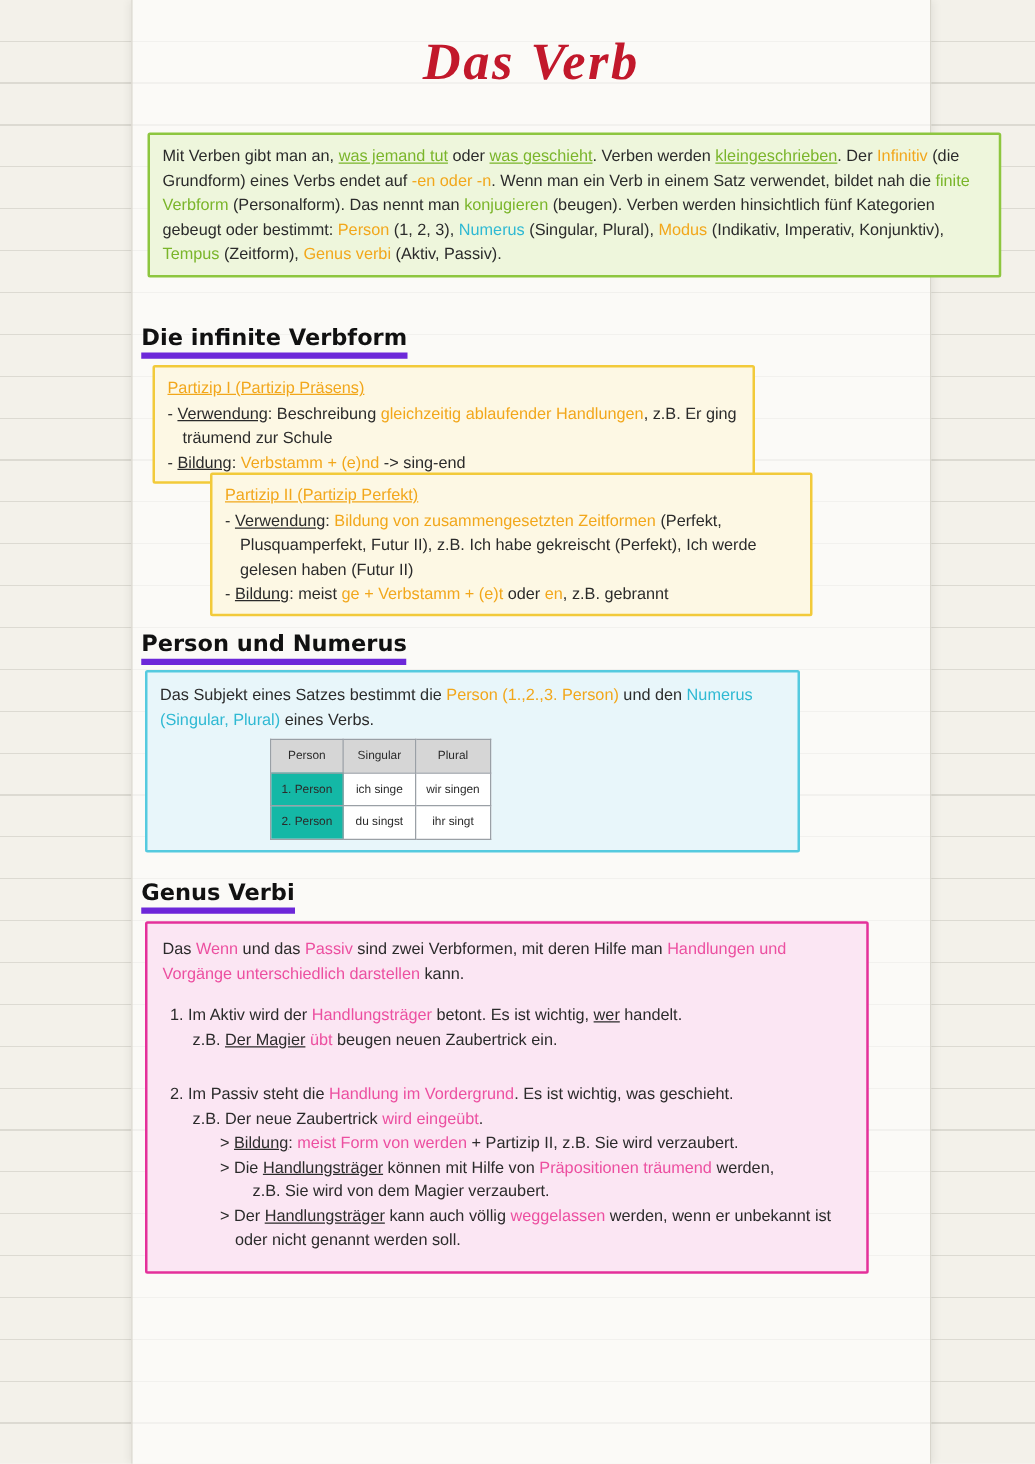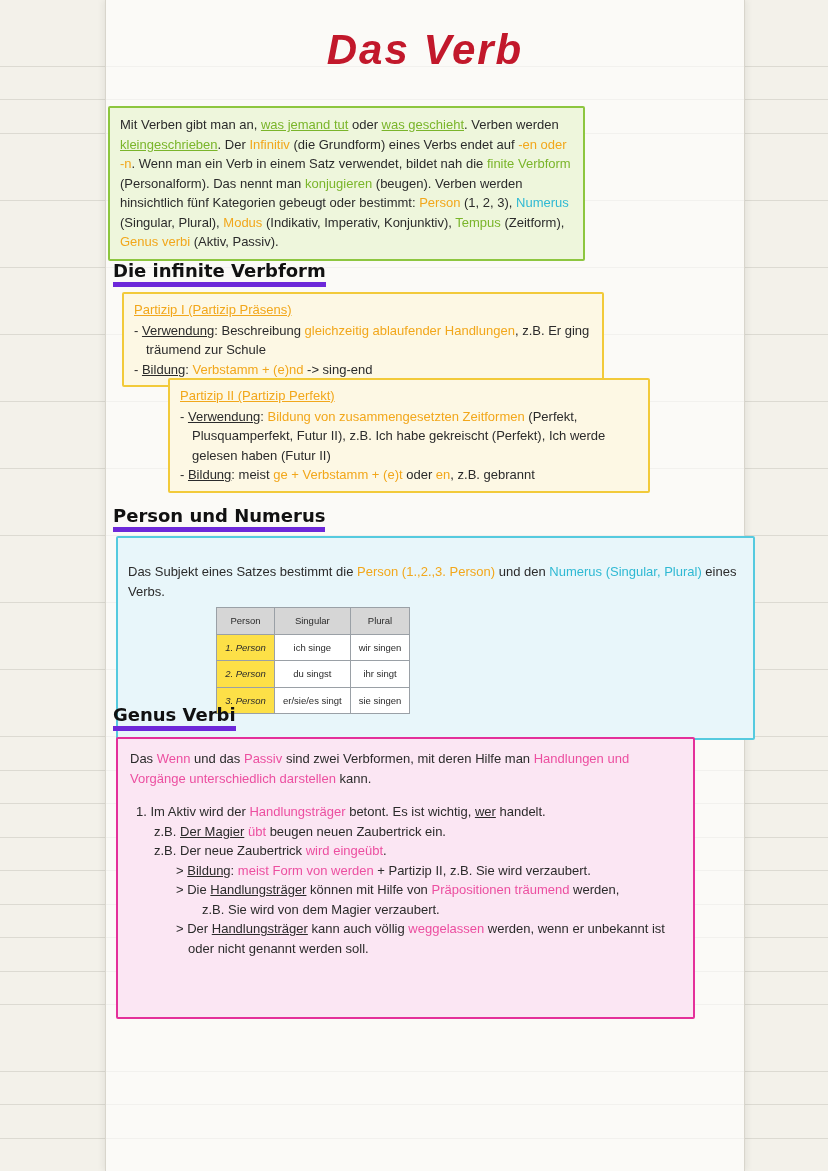--- a/index.html
+++ b/index.html
@@ -19,49 +19,49 @@
   }
   .page{
     position:absolute; left:105px; top:0; width:640px; height:1171px;
     background:rgba(255,255,255,0.62);
     border-left:1px solid #d8d5cc; border-right:1px solid #d8d5cc;
     box-shadow:3px 0 6px rgba(0,0,0,0.05), -3px 0 6px rgba(0,0,0,0.05);
   }
   .title{
     position:absolute; top:26px; left:0; width:100%;
     text-align:center;
-    font-family:Liberation Sans, sans-serif;
+    font-family:Liberation Serif, serif;
     font-style:italic; font-weight:bold;
     font-size:42px; letter-spacing:2px;
     color:var(--title_red, #c2182b);
   }
   .box{
     position:absolute;
     font-size:13px; line-height:19.5px;
     border-radius:2px;
   }
   .green-box{
-    left:2px; top:106px; width:477px;
+    left:12px; top:106px; width:683px;
     background:var(--green_bg, #eef6dc);
     border:2px solid var(--green_border, #8dc63f);
     padding:7px 10px;
   }
   .yellow-box{
     left:16px; width:482px;
     background:var(--yellow_bg, #fdf8e4);
     border:2px solid var(--yellow_border, #f2ca3a);
     padding:6px 10px;
   }
   .yellow-box.first{ top:292px; }
   .yellow-box.second{ top:378px;margin-left:46px; }
   .cyan-box{
-    left:10px; top:536px; width:639px; min-height:122px;
+    left:10px; top:536px; width:524px; min-height:122px;
     background:var(--cyan_bg, #e8f6fa);
     border:2px solid var(--cyan_border, #55cadf);
-    padding:24px 10px;
+    padding:8px 10px;
   }
   .pink-box{
     left:10px; top:737px; width:579px; min-height:282px;
     background:var(--pink_bg, #fbe6f3);
     border:2px solid var(--pink_border, #e4309a);
     padding:10px 12px;
   }
   .section-heading{
     position:absolute;
     font-family:"DejaVu Sans", sans-serif;
@@ -90,21 +90,21 @@
     background:#fff;
   }
   .pn-table th, .pn-table td{
     border:1px solid #9aa0a6;
     padding:3px 8px;
     text-align:center;
     font-weight:normal;
     min-width:58px;
   }
   .pn-table th{ background:#d6d6d6; }
-  .pn-table td.rowlabel{ background:#fde047;font-style:italic; }
+  .pn-table td.rowlabel{ background:#14b8a6; }
 
   
   .pink-box .para{ margin:0; }
   .pink-box .item{ padding-left:6px; margin-top:14px; }
   .pink-box .item2{ padding-left:6px; margin-top:24px; }
   .pink-box .example{ padding-left:24px; }
   .pink-box .bullet{ padding-left:58px; text-indent:-12px; }
   .pink-box .bullet-ex{ padding-left:72px; }
 </style>
 </head>
@@ -150,37 +150,33 @@
         <tr>
           <td class="rowlabel">1. Person</td>
           <td>ich singe</td>
           <td>wir singen</td>
         </tr>
         <tr>
           <td class="rowlabel">2. Person</td>
           <td>du singst</td>
           <td>ihr singt</td>
         </tr>
-        <tr>
-          <td class="rowlabel">3. Person</td>
-          <td>er/sie/es singt</td>
-          <td>sie singen</td>
-        </tr>
       </tbody>
     </table>
   </div>
 
   <div class="section-heading h3">Genus Verbi</div>
 
   <div class="box pink-box">
     <p class="para"><span>Das </span><span class="p">Wenn</span><span> und das </span><span class="p">Passiv</span><span> sind zwei Verbformen, mit deren Hilfe man </span><span class="p">Handlungen und Vorgänge unterschiedlich darstellen</span><span> kann.</span></p>
 
     <div class="item"><span>1. Im Aktiv wird der </span><span class="p">Handlungsträger</span><span> betont. Es ist wichtig, </span><span class="u">wer</span><span> handelt.</span></div>
     <div class="example"><span>z.B. </span><span class="u">Der Magier</span><span> </span><span class="p">übt</span><span> beugen neuen Zaubertrick ein.</span></div>
 
+    <div class="item2"><span>2. Im Passiv steht die </span><span class="p">Handlung im Vordergrund</span><span>. Es ist wichtig, was geschieht.</span></div>
     <div class="example"><span>z.B. Der neue Zaubertrick </span><span class="p">wird eingeübt</span><span>.</span></div>
 
     <div class="bullet"><span>&gt; </span><span class="u">Bildung</span><span>: </span><span class="p">meist Form von werden</span><span> + Partizip II, z.B. Sie wird verzaubert.</span></div>
     <div class="bullet"><span>&gt; Die </span><span class="u">Handlungsträger</span><span> können mit Hilfe von </span><span class="p">Präpositionen träumend</span><span> werden,</span></div>
     <div class="bullet-ex"><span>z.B. Sie wird von dem Magier verzaubert.</span></div>
     <div class="bullet"><span>&gt; Der </span><span class="u">Handlungsträger</span><span> kann auch völlig </span><span class="p">weggelassen</span><span> werden, wenn er unbekannt ist oder nicht genannt werden soll.</span></div>
   </div>
 
 </div>
 

